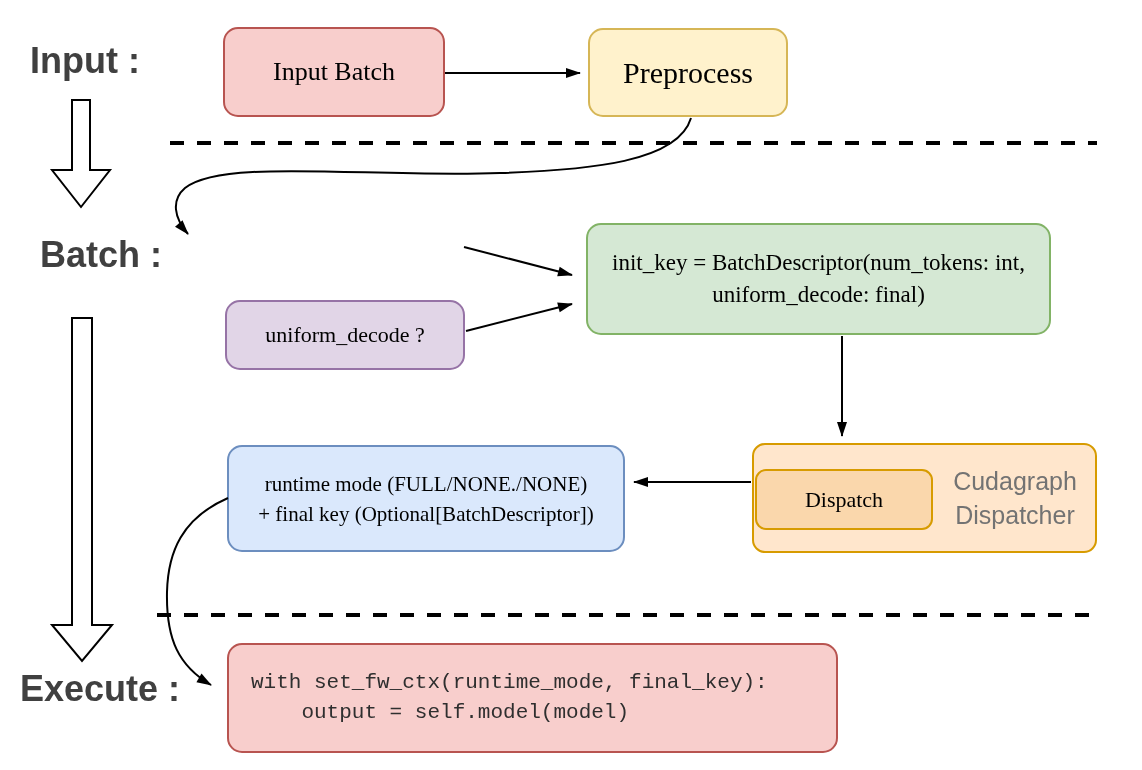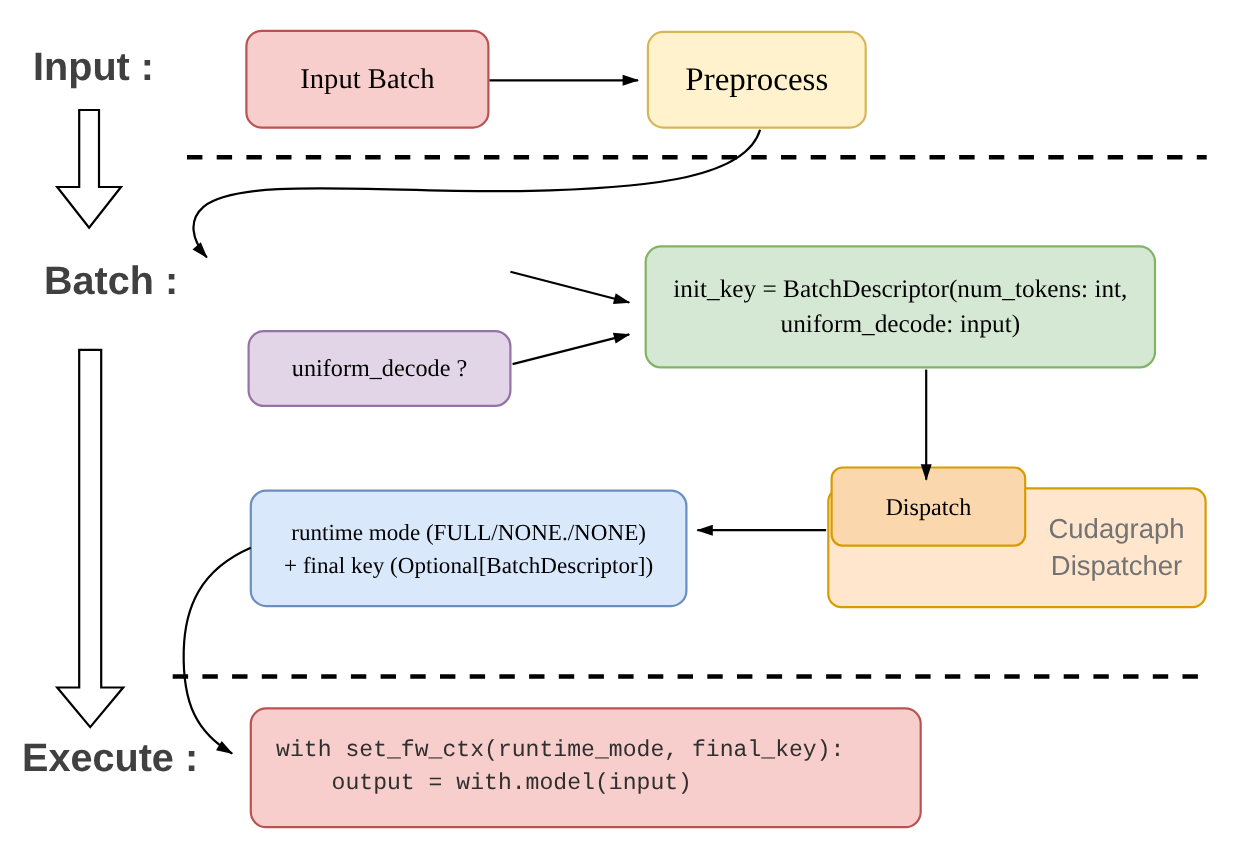--- a/index.html
+++ b/index.html
@@ -32,21 +32,21 @@
   .blue  {background:#dae8fc;border-color:#6c8ebf;}
   .orange-outer{background:#ffe6cc;border-color:#d79b00;border-radius:13px;}
   .orange-inner{background:#fad7ac;border-color:#d79b00;border-radius:11px;}
 
   #input-batch   {left:223px;top:27px;width:222px;height:90px;font-size:26px;}
   #preprocess    {left:588px;top:28px;width:200px;height:89px;font-size:30px;}
   #cg-padding    {left:225px;top:210px;width:238px;height:70px;font-size:27px;}
   #uniform-decode{left:225px;top:300px;width:240px;height:70px;font-size:22px;}
   #init-key      {left:586px;top:223px;width:465px;height:112px;font-size:23px;line-height:32px;align-items:center;}
   #dispatcher-outer{left:752px;top:443px;width:345px;height:110px;}
-  #dispatch-inner{left:755px;top:424px;width:178px;height:73px;font-size:22px;}
+  #dispatch-inner{left:755px;top:469px;width:178px;height:61px;font-size:22px;}
   #dispatcher-label{
     position:absolute;left:933px;top:443px;width:164px;height:110px;
     display:flex;align-items:center;justify-content:center;text-align:center;
     font-size:25px;line-height:34px;color:#737373;
   }
   #runtime-mode  {left:227px;top:445px;width:398px;height:107px;font-size:21px;line-height:30px;}
   #execute-code{
     left:227px;top:643px;width:611px;height:110px;
     justify-content:flex-start;align-items:center;
     font-family:"Liberation Mono", monospace;
@@ -82,21 +82,21 @@
   </div>
 
 
   <div id="uniform-decode" class="node purple">
     <span>uniform_decode ?</span>
   </div>
 
   <div id="init-key" class="node green">
     <div class="lines">
       <span>init_key = BatchDescriptor(num_tokens: int,</span>
-      <span>uniform_decode: input)</span>
+      <span>uniform_decode: final)</span>
     </div>
   </div>
 
   <div id="dispatcher-outer" class="node orange-outer"></div>
   <div id="dispatch-inner" class="node orange-inner">
     <span>Dispatch</span>
   </div>
   <div id="dispatcher-label">
     <div class="lines">
       <span>Cudagraph</span>
@@ -107,21 +107,21 @@
   <div id="runtime-mode" class="node blue">
     <div class="lines">
       <span>runtime mode (FULL/NONE./NONE)</span>
       <span>+ final key (Optional[BatchDescriptor])</span>
     </div>
   </div>
 
   <div id="execute-code" class="node red">
     <div class="lines">
       <span>with set_fw_ctx(runtime_mode, final_key):</span>
-      <span>    output = with.model(input)</span>
+      <span>    output = self.model(model)</span>
     </div>
   </div>
 
   <svg id="connector-layer" width="1142" height="770" viewBox="0 0 1142 770" xmlns="http://www.w3.org/2000/svg">
     <defs>
       <marker id="arr" markerUnits="userSpaceOnUse" markerWidth="18" markerHeight="14" refX="15" refY="6" orient="auto">
         <path d="M1,1 L16,6 L1,11 Z" fill="#000"></path>
       </marker>
     </defs>
 

